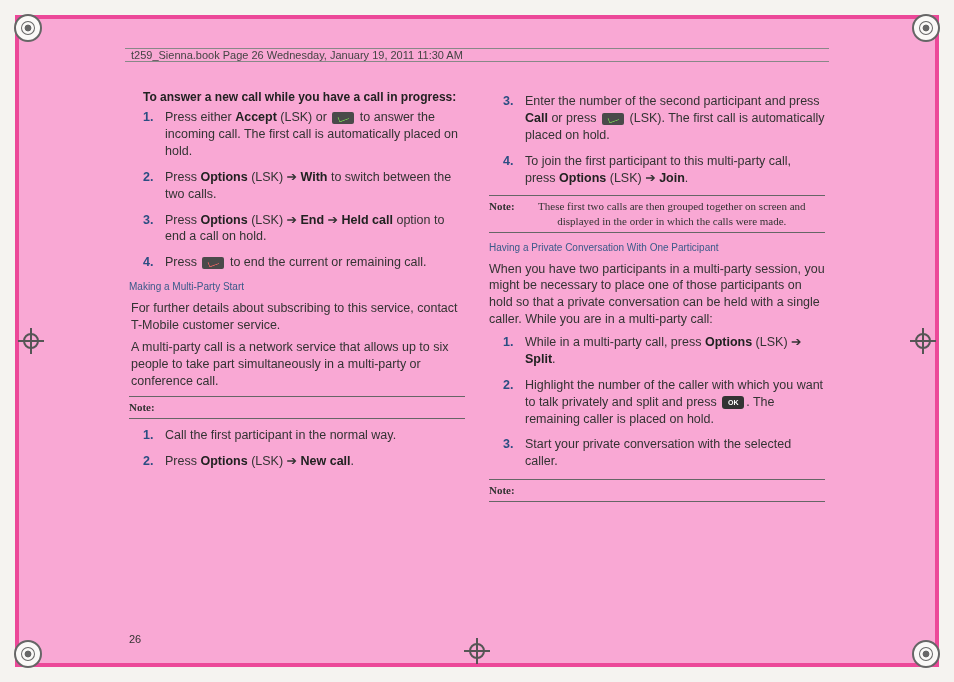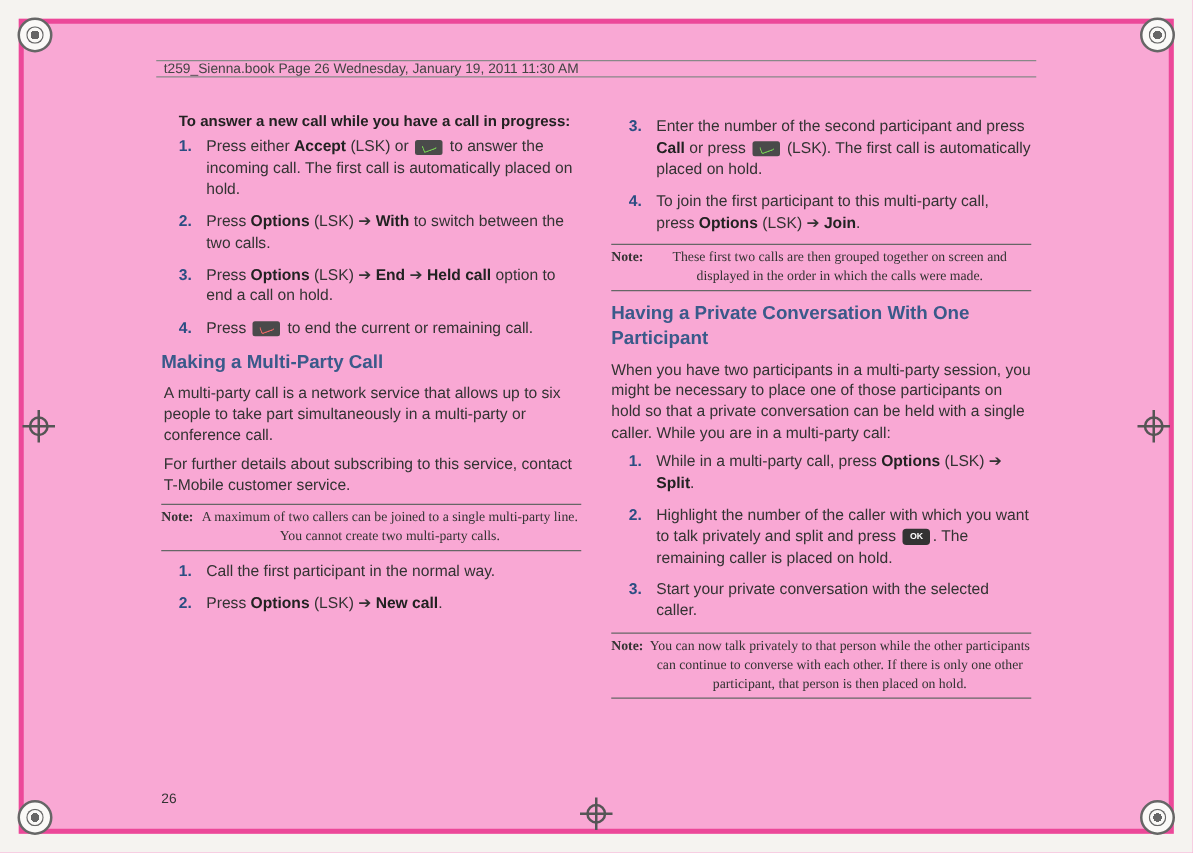--- a/index.html
+++ b/index.html
@@ -63,21 +63,21 @@
   .reg-right { right: -1px; top: 50%; transform: translateY(-50%);}
   .reg-bottom { left: 50%; bottom: -1px; transform: translateX(-50%);}
   .content {
     position: absolute;
     top: 70px; left: 110px; right: 110px; bottom: 30px;
     display: flex;
     gap: 24px;
   }
   .col { flex: 1; font-size: 12.5px; line-height: 1.35; }
   .sect-title { font-size: 12px; font-weight: bold; color: #222; margin-bottom: 4px;}
-  .blueh { font-size: 15px; font-weight: bold; color: #3a5a8a; margin: 8px 0 4px; }
+  .blueh { font-size: 10px; font-weight: normal; color: #3a5a8a; margin: 8px 0 4px; }
   ol.steps { list-style: none; counter-reset: st; padding-left: 0; margin: 4px 0 8px;}
   ol.steps > li { counter-increment: st; position: relative; padding-left: 36px; margin-bottom: 9px; }
   ol.steps > li::before { content: counter(st)"."; position: absolute; left: 14px; font-weight: bold; color: #2a4d82;}
   .note { font-size: 11px; border-top: 1px solid #666; border-bottom: 1px solid #666; padding: 3px 0; margin: 6px 0 8px; display:flex; gap:4px;font-family:Liberation Serif, serif;}
   .note .nl { font-weight: bold; flex-shrink:0;}
   .note .nt { flex:1;text-align:center;}
   .para { margin: 6px 0; padding-left: 2px;}
   .icon-key {
     display: inline-block; width: 22px; height: 12px;
     background: #4a4a4a; border-radius: 2px;
@@ -124,27 +124,26 @@
 
     <div class="col">
       <div class="sect-title" style="padding-left:14px">To answer a new call while you have a call in progress:</div>
       <ol class="steps" id="steps1">
           <li>Press either <b>Accept</b> (LSK) or <span class="icon-key green"></span> to answer the incoming call. The first call is automatically placed on hold.</li>
           <li>Press <b>Options</b> (LSK) ➔ <b>With</b> to switch between the two calls.</li>
           <li>Press <b>Options</b> (LSK) ➔ <b>End</b> ➔ <b>Held call</b> option to end a call on hold.</li>
           <li>Press <span class="icon-key red"></span> to end the current or remaining call.</li>
         </ol>
 
-      <div class="blueh">Making a Multi-Party Call</div>
+      <div class="blueh">Making a Multi-Party Start</div>
+      <div class="para">For further details about subscribing to this service, contact T-Mobile customer service.</div>
       <div class="para">A multi-party call is a network service that allows up to six people to take part simultaneously in a multi-party or conference call.</div>
-      <div class="para">For further details about subscribing to this service, contact T-Mobile customer service.</div>
 
       <div class="note">
         <span class="nl">Note:</span>
-        <span class="nt">A maximum of two callers can be joined to a single multi-party line. You cannot create two multi-party calls.</span>
       </div>
       <ol class="steps" id="steps2">
           <li>Call the first participant in the normal way.</li>
           <li>Press <b>Options</b> (LSK) ➔ <b>New call</b>.</li>
         </ol>
     </div>
 
     <div class="col">
       <ol class="steps" id="steps3" style="counter-reset: st 2;">
           <li>Enter the number of the second participant and press <b>Call</b> or press <span class="icon-key green"></span> (LSK). The first call is automatically placed on hold.</li>
@@ -156,19 +155,18 @@
       </div>
       <div class="blueh">Having a Private Conversation With One Participant</div>
       <div class="para" style="padding-left:0">When you have two participants in a multi-party session, you might be necessary to place one of those participants on hold so that a private conversation can be held with a single caller. While you are in a multi-party call:</div>
       <ol class="steps" id="steps4">
           <li>While in a multi-party call, press <b>Options</b> (LSK) ➔ <b>Split</b>.</li>
           <li>Highlight the number of the caller with which you want to talk privately and split and press <span class="icon-ok">OK</span>. The remaining caller is placed on hold.</li>
           <li>Start your private conversation with the selected caller.</li>
         </ol>
       <div class="note">
         <span class="nl">Note:</span>
-        <span class="nt">You can now talk privately to that person while the other participants can continue to converse with each other. If there is only one other participant, that person is then placed on hold.</span>
       </div>
     </div>
   </div>
 
   <div class="pagenum">26</div>
 </div>
 
 </body></html>

